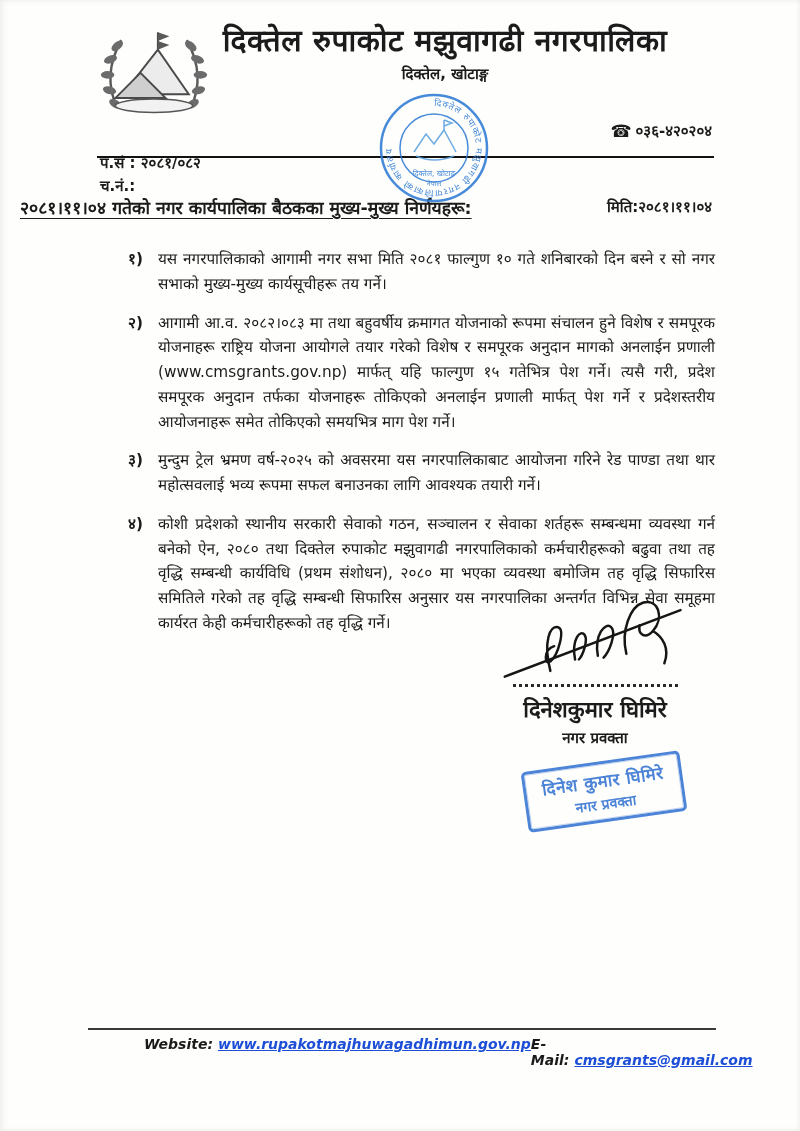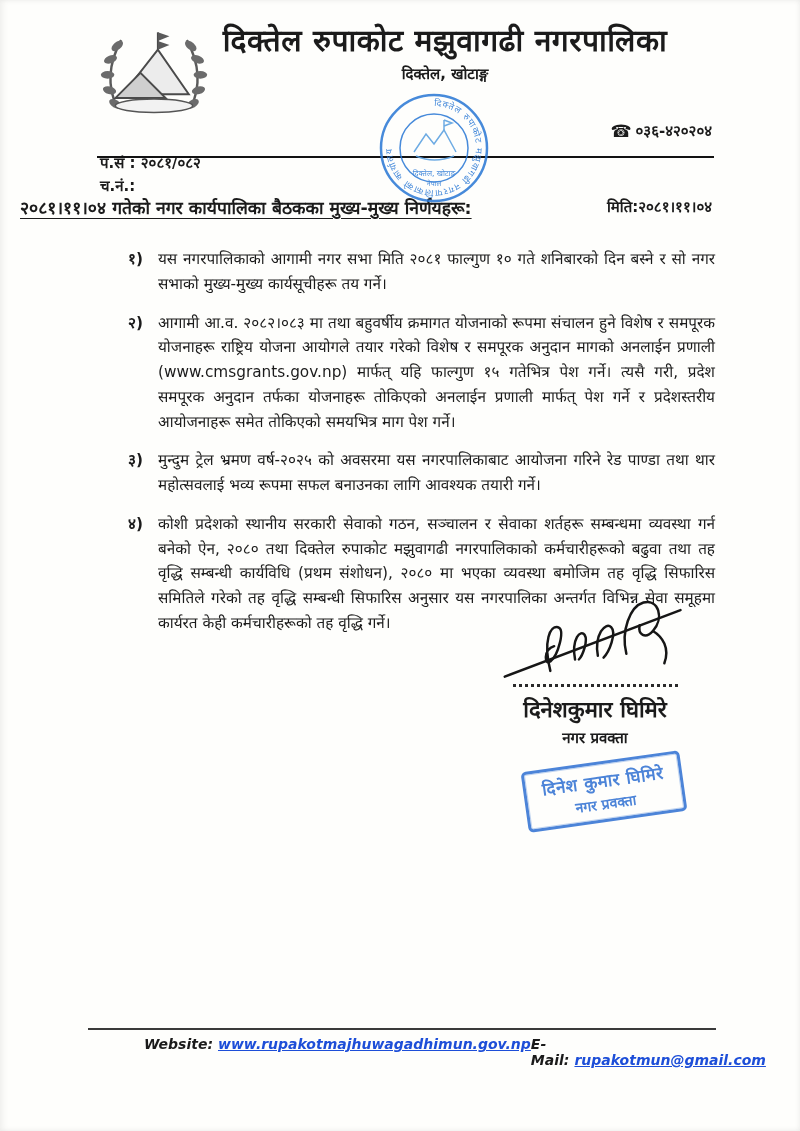--- a/index.html
+++ b/index.html
@@ -180,17 +180,17 @@
       <div class="l2">नगर प्रवक्ता</div>
     </div>
   </div>
 
   <div class="foot-rule"></div>
   <div class="footer">
     <span class="site">
       <span class="lbl">Website:</span><a href="#" class="u">www.rupakotmajhuwagadhimun.gov.np</a>
     </span>
     <span class="mail">
-      <span class="lbl">E-Mail:</span><a href="#" class="u">rupakotmun@gmail.com</a>
+      <span class="lbl">E-Mail:</span><a href="#" class="u">cmsgrants@gmail.com</a>
     </span>
   </div>
 
 </div>
 
 </body></html>

